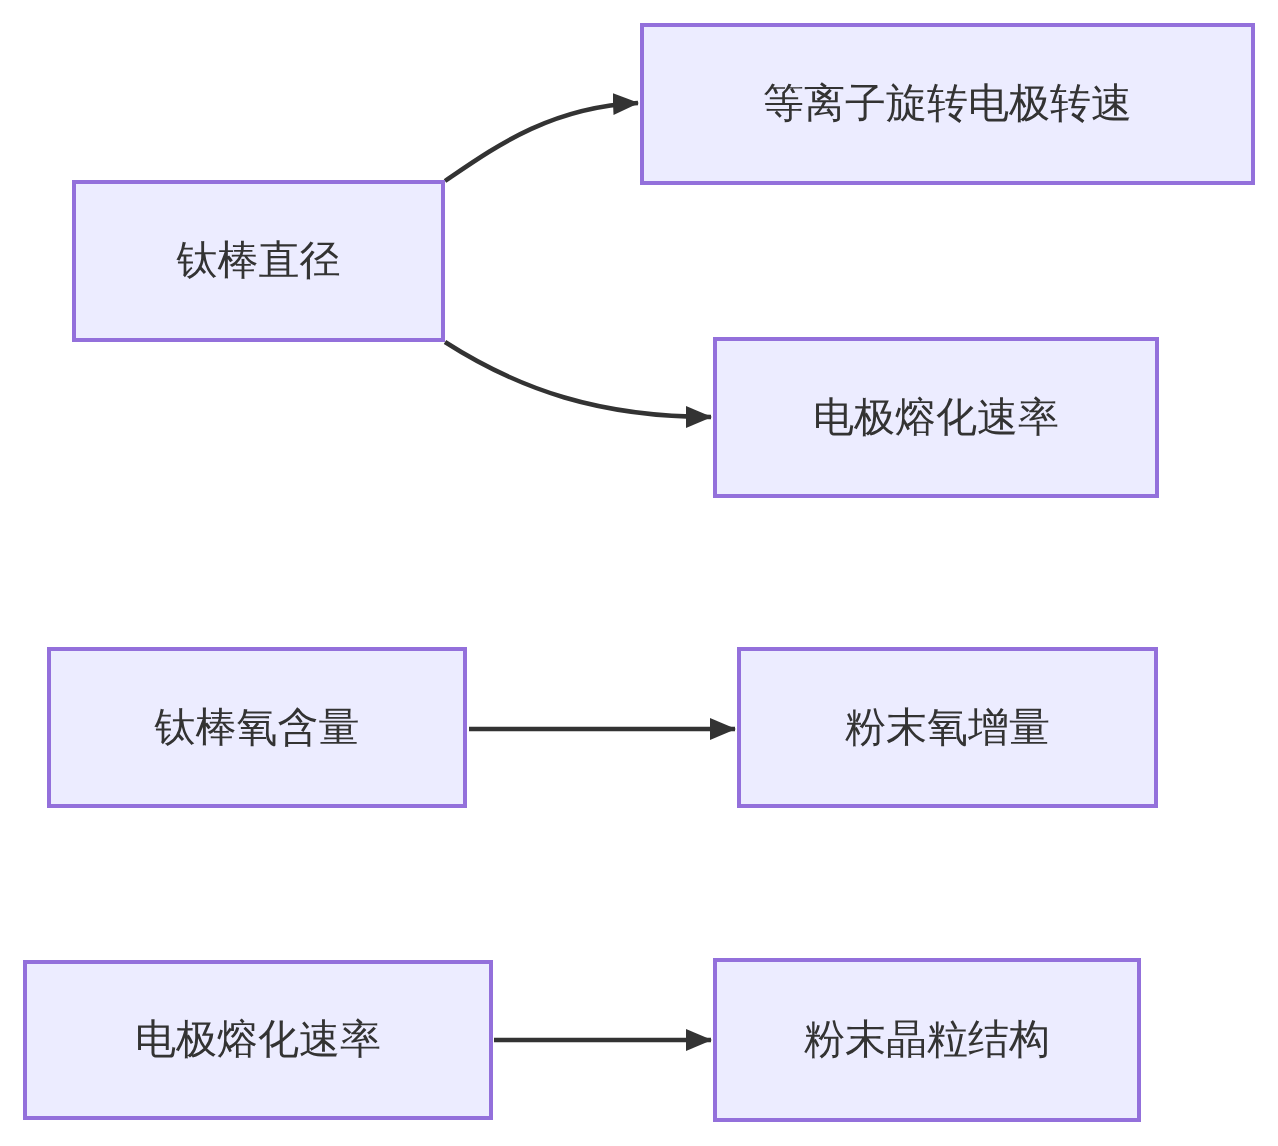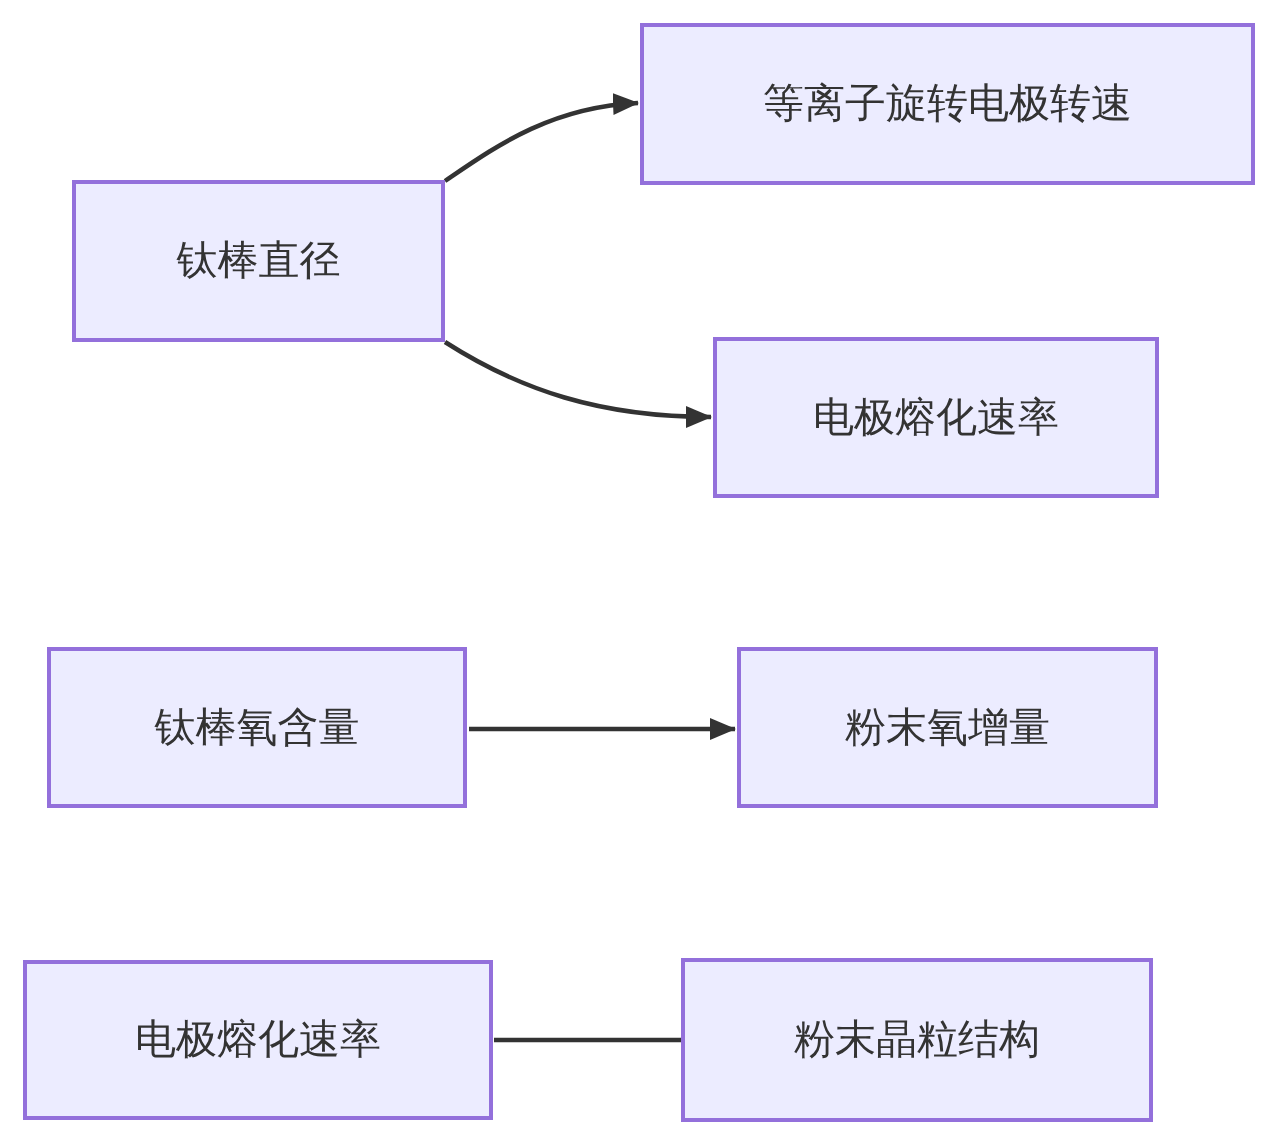--- a/index.html
+++ b/index.html
@@ -37,21 +37,21 @@
     white-space: nowrap;
     text-align: center;
   }
   
   #n-diameter        { left: 72px;  top: 180px; width: 373px; height: 162px; }
   #n-speed           { left: 640px; top: 23px;  width: 615px; height: 162px; }
   #n-melt-rate       { left: 713px; top: 337px; width: 446px; height: 161px; }
   #n-rod-oxygen      { left: 47px;  top: 647px; width: 420px; height: 161px; }
   #n-powder-oxygen   { left: 737px; top: 647px; width: 421px; height: 161px; }
   #n-grain-size      { left: 23px;  top: 960px; width: 470px; height: 160px; }
-  #n-grain-structure { left: 681px; top: 958px; width: 472px; height: 164px; }
+  #n-grain-structure { left: 713px; top: 958px; width: 428px; height: 164px; }
 </style>
 </head>
 <body>
 
 <div class="canvas">
 
   <svg class="edges-layer" viewBox="0 0 1278 1146" xmlns="http://www.w3.org/2000/svg">
     <defs>
       <marker id="arrowhead" markerUnits="userSpaceOnUse" markerWidth="28" markerHeight="24" refX="25" refY="11" orient="auto">
         <path d="M0,0 L26,11 L0,22 Z" fill="#333333"></path>

